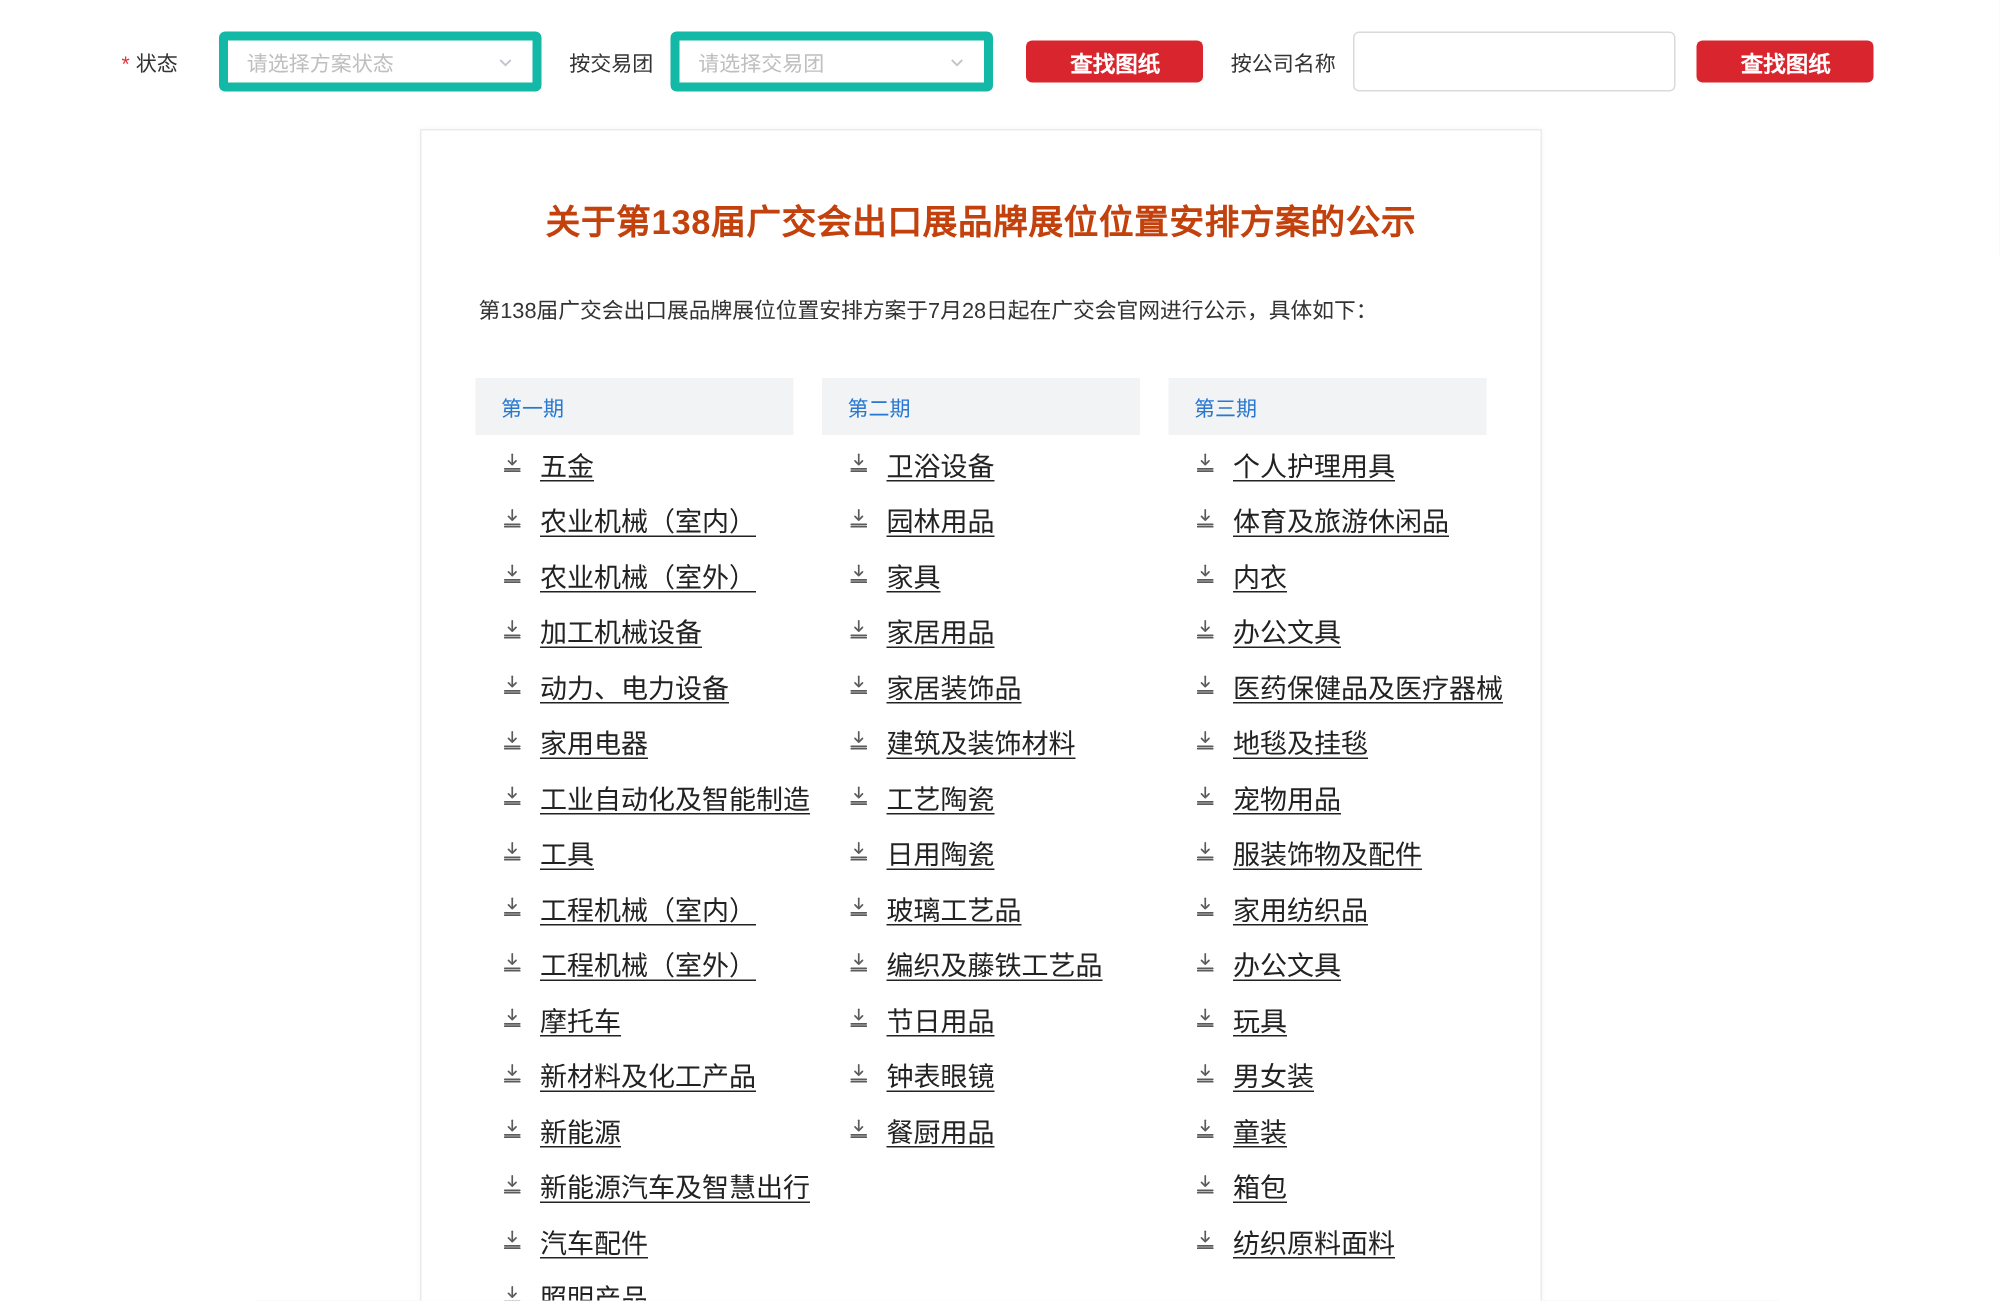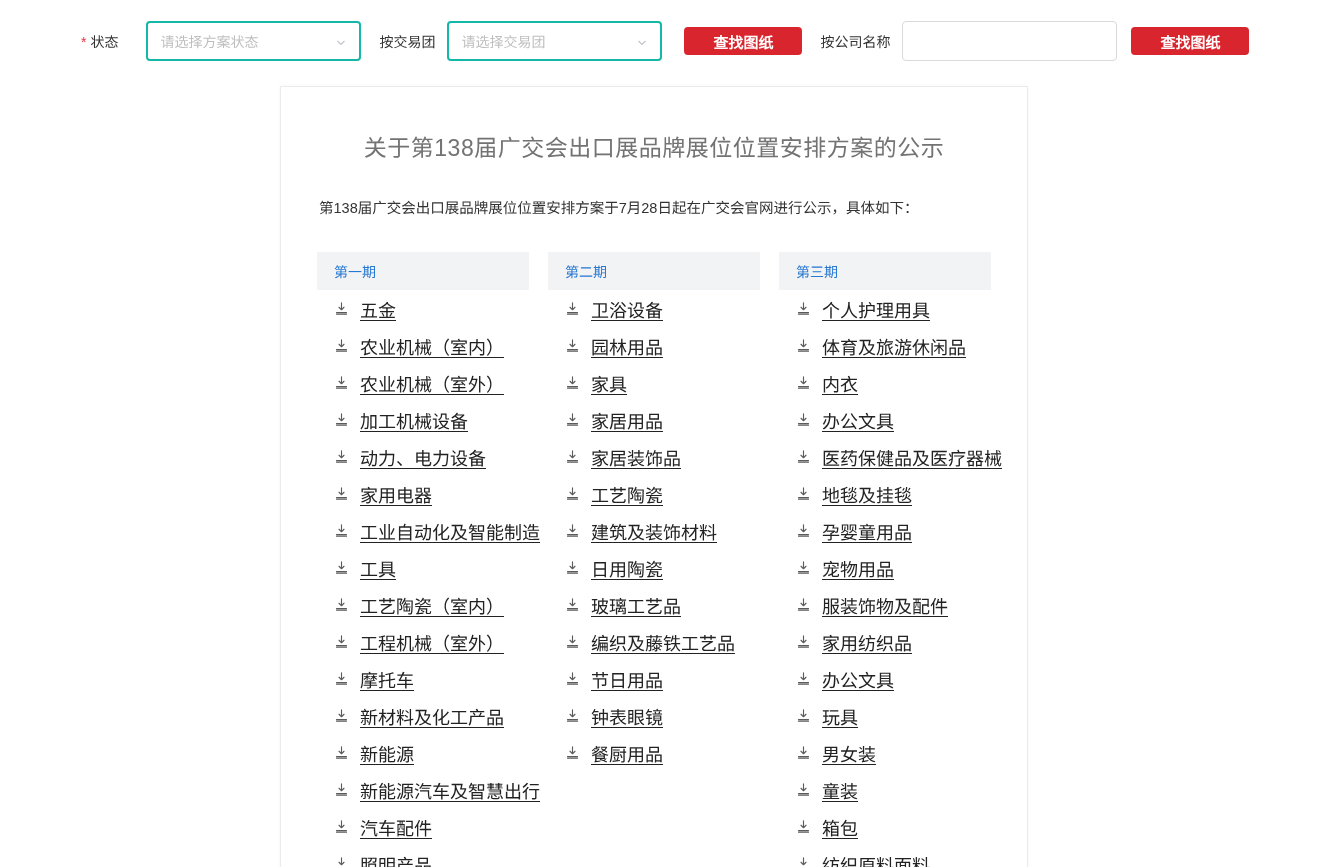--- a/index.html
+++ b/index.html
@@ -26,21 +26,21 @@
     color: #333;
     margin-right: 28px;
     white-space: nowrap;
     margin-left: 31px;
   }
   .req-star { color: #e8323c; margin-right: 4px; }
 
   .select-box {
     width: 215px;
     height: 40px;
-    border: 2px solid #14b8a6;
+    border: 6px solid #14b8a6;
     border-radius: 4px;
     background: #fff;
     display: flex;
     align-items: center;
     padding: 0 12px;
     position: relative;
   }
   .select-placeholder {
     font-size: 14px;
     color: #bfbfbf;
@@ -97,22 +97,22 @@
     min-height: 781px;
     background: #fff;
     border: 1px solid #ebebeb;
     border-bottom: none;
     box-shadow: 0 0 4px rgba(0,0,0,0.04);
     padding: 28px 24px 0 24px;
   }
   .card-title {
     text-align: center;
     font-size: 23px;
-    font-weight: normal;
-    color: #737373;
+    font-weight: bold;
+    color: #c2410c;
     margin: 14px 0 0 0;
     letter-spacing: 0.5px;
   }
   .card-desc {
     font-size: 14.5px;
     color: #333;
     margin: 34px 0 0 0;
     padding: 0 14px;
     line-height: 1.6;
   }
@@ -277,21 +277,21 @@
                 </svg></span>
               <span class="item-label">工具</span>
             </li>
             <li class="item">
               <span class="dl-icon"><svg viewBox="0 0 24 24" width="15" height="15" fill="none" stroke="currentColor" stroke-width="1.8" stroke-linecap="round" stroke-linejoin="round">
                   <path d="M12 3v10"></path>
                   <path d="M8 10l4 4 4-4"></path>
                   <path d="M4 18.5h16"></path>
                   <path d="M4 21h16"></path>
                 </svg></span>
-              <span class="item-label">工艺陶瓷（室内）</span>
+              <span class="item-label">工程机械（室内）</span>
             </li>
             <li class="item">
               <span class="dl-icon"><svg viewBox="0 0 24 24" width="15" height="15" fill="none" stroke="currentColor" stroke-width="1.8" stroke-linecap="round" stroke-linejoin="round">
                   <path d="M12 3v10"></path>
                   <path d="M8 10l4 4 4-4"></path>
                   <path d="M4 18.5h16"></path>
                   <path d="M4 21h16"></path>
                 </svg></span>
               <span class="item-label">工程机械（室外）</span>
             </li>
@@ -400,30 +400,30 @@
                 </svg></span>
               <span class="item-label">家居装饰品</span>
             </li>
             <li class="item">
               <span class="dl-icon"><svg viewBox="0 0 24 24" width="15" height="15" fill="none" stroke="currentColor" stroke-width="1.8" stroke-linecap="round" stroke-linejoin="round">
                   <path d="M12 3v10"></path>
                   <path d="M8 10l4 4 4-4"></path>
                   <path d="M4 18.5h16"></path>
                   <path d="M4 21h16"></path>
                 </svg></span>
+              <span class="item-label">建筑及装饰材料</span>
+            </li>
+            <li class="item">
+              <span class="dl-icon"><svg viewBox="0 0 24 24" width="15" height="15" fill="none" stroke="currentColor" stroke-width="1.8" stroke-linecap="round" stroke-linejoin="round">
+                  <path d="M12 3v10"></path>
+                  <path d="M8 10l4 4 4-4"></path>
+                  <path d="M4 18.5h16"></path>
+                  <path d="M4 21h16"></path>
+                </svg></span>
               <span class="item-label">工艺陶瓷</span>
-            </li>
-            <li class="item">
-              <span class="dl-icon"><svg viewBox="0 0 24 24" width="15" height="15" fill="none" stroke="currentColor" stroke-width="1.8" stroke-linecap="round" stroke-linejoin="round">
-                  <path d="M12 3v10"></path>
-                  <path d="M8 10l4 4 4-4"></path>
-                  <path d="M4 18.5h16"></path>
-                  <path d="M4 21h16"></path>
-                </svg></span>
-              <span class="item-label">建筑及装饰材料</span>
             </li>
             <li class="item">
               <span class="dl-icon"><svg viewBox="0 0 24 24" width="15" height="15" fill="none" stroke="currentColor" stroke-width="1.8" stroke-linecap="round" stroke-linejoin="round">
                   <path d="M12 3v10"></path>
                   <path d="M8 10l4 4 4-4"></path>
                   <path d="M4 18.5h16"></path>
                   <path d="M4 21h16"></path>
                 </svg></span>
               <span class="item-label">日用陶瓷</span>
             </li>
@@ -532,29 +532,20 @@
                 </svg></span>
               <span class="item-label">地毯及挂毯</span>
             </li>
             <li class="item">
               <span class="dl-icon"><svg viewBox="0 0 24 24" width="15" height="15" fill="none" stroke="currentColor" stroke-width="1.8" stroke-linecap="round" stroke-linejoin="round">
                   <path d="M12 3v10"></path>
                   <path d="M8 10l4 4 4-4"></path>
                   <path d="M4 18.5h16"></path>
                   <path d="M4 21h16"></path>
                 </svg></span>
-              <span class="item-label">孕婴童用品</span>
-            </li>
-            <li class="item">
-              <span class="dl-icon"><svg viewBox="0 0 24 24" width="15" height="15" fill="none" stroke="currentColor" stroke-width="1.8" stroke-linecap="round" stroke-linejoin="round">
-                  <path d="M12 3v10"></path>
-                  <path d="M8 10l4 4 4-4"></path>
-                  <path d="M4 18.5h16"></path>
-                  <path d="M4 21h16"></path>
-                </svg></span>
               <span class="item-label">宠物用品</span>
             </li>
             <li class="item">
               <span class="dl-icon"><svg viewBox="0 0 24 24" width="15" height="15" fill="none" stroke="currentColor" stroke-width="1.8" stroke-linecap="round" stroke-linejoin="round">
                   <path d="M12 3v10"></path>
                   <path d="M8 10l4 4 4-4"></path>
                   <path d="M4 18.5h16"></path>
                   <path d="M4 21h16"></path>
                 </svg></span>
               <span class="item-label">服装饰物及配件</span>

